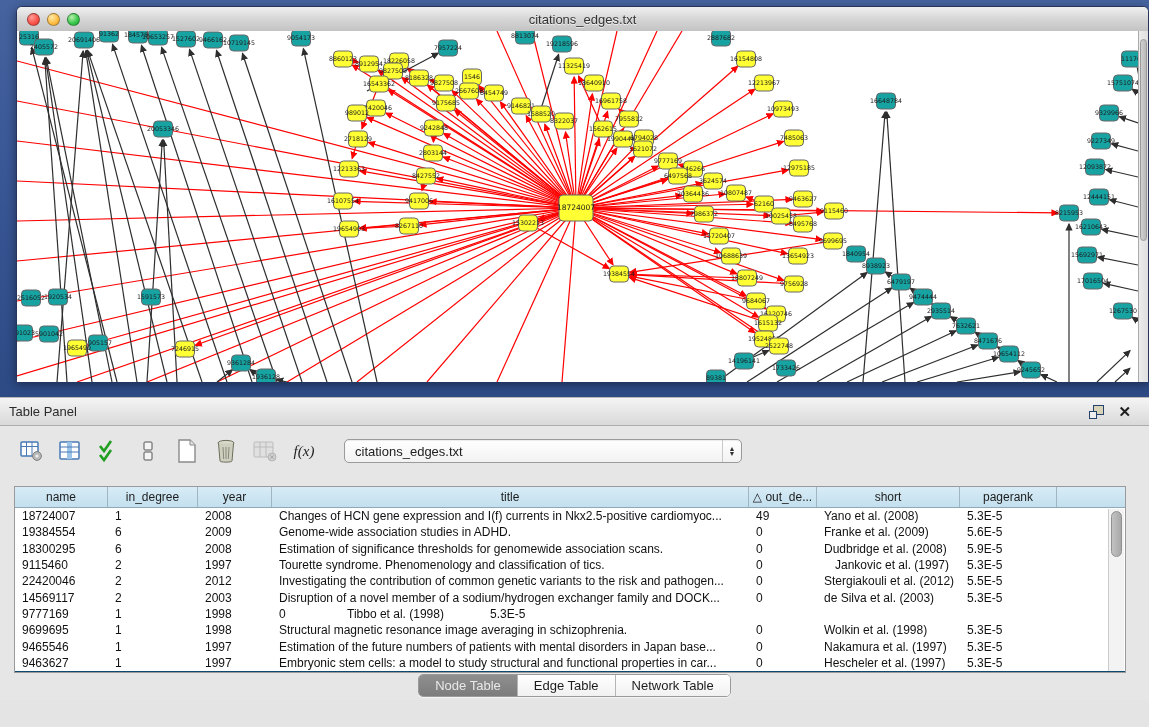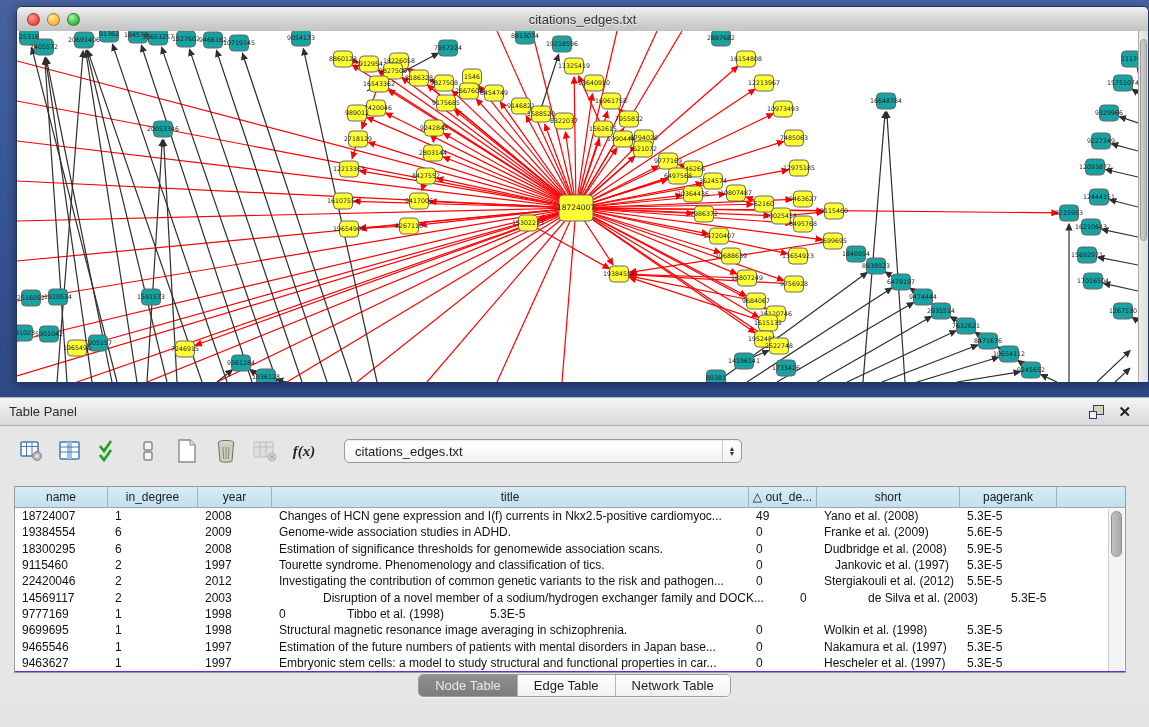--- a/index.html
+++ b/index.html
@@ -35,28 +35,28 @@
   .panel-header .ph-title{font-size:13px;color:#2b2b2b;margin-left:9px;flex:1;}
   .ph-icons{display:flex;align-items:center;gap:14px;margin-right:18px;}
   .float-ico{position:relative;width:15px;height:14px;}
   .float-ico .sq1{position:absolute;left:4px;top:0;width:9px;height:8px;border:1px solid #26416e;background:#d9d4b8;}
   .float-ico .sq2{position:absolute;left:0;top:6px;width:6px;height:6px;border:1px solid #26416e;background:#efefef;}
   .close-x{font-size:15px;font-weight:bold;color:#1d1d1d;line-height:14px;}
   .panel-body{position:absolute;left:0;top:29px;right:0;bottom:27px;background:#e6e6e6;}
   
   .tp-toolbar{position:absolute;left:18px;top:8px;height:34px;display:flex;align-items:center;gap:13px;}
   .tbico{width:26px;height:26px;display:flex;align-items:center;justify-content:center;}
-  .fx{font-family:"Liberation Serif",serif;font-style:italic;font-weight:bold;font-size:15px;color:#222;}
+  .fx{font-family:"Liberation Serif",serif;font-style:italic;font-weight:normal;font-size:15px;color:#222;}
   .combo{margin-left:14px;width:396px;height:22px;border:1px solid #9a9a9a;border-radius:5px;
     background:linear-gradient(180deg,#ffffff,#f2f2f2);display:flex;align-items:center;box-shadow:inset 0 1px 1px rgba(0,0,0,.08);}
   .combo .val{flex:1;font-size:13px;color:#222;padding-left:10px;}
   .combo .stepper{width:18px;display:flex;flex-direction:column;align-items:center;justify-content:center;
     font-size:7px;color:#333;line-height:5px;border-left:1px solid #c9c9c9;height:100%;}
   
-  .tp-table{position:absolute;left:14px;top:60px;width:1112px;height:187px;background:#6d28d9;
+  .tp-table{position:absolute;left:14px;top:60px;width:1112px;height:187px;background:#0c4a6e;
     border:1px solid #9a9a9a;box-sizing:border-box;overflow:hidden;}
   .thead{display:flex;height:21px;background:linear-gradient(180deg,#d7ecf6,#c3dfee);
     border-bottom:1px solid #8fa9b8;box-sizing:border-box;}
   .th{font-size:12px;color:#1c1c1c;display:flex;align-items:center;justify-content:center;
     border-right:1px solid #9fb6c2;box-sizing:border-box;height:100%;}
   .tbody .tr{display:flex;height:16.3px;align-items:center;background:#fff;}
   .td{font-size:12px;color:#111;white-space:nowrap;overflow:hidden;box-sizing:border-box;padding-left:7px;}
   .table-vscroll{position:absolute;right:1px;top:22px;width:15px;bottom:1px;background:#f3f3f3;border-left:1px solid #ccc;}
   .table-vscroll .thumb{position:absolute;left:2px;right:2px;top:2px;height:44px;border-radius:6px;
     background:linear-gradient(90deg,#c2c2c2,#a8a8a8);border:1px solid #909090;}
@@ -633,21 +633,21 @@
             <div class="td" style="width: 74px;">2012</div>
             <div class="td" style="width: 477px;">Investigating the contribution of common genetic variants to the risk and pathogen...</div>
             <div class="td" style="width: 68px;">0</div>
             <div class="td" style="width: 143px;">Stergiakouli et al. (2012)</div>
             <div class="td" style="width: 97px;">5.5E-5</div>
           </div>
           <div class="tr">
             <div class="td" style="width: 93px;">14569117</div>
             <div class="td" style="width: 90px;">2</div>
             <div class="td" style="width: 74px;">2003</div>
-            <div class="td" style="width: 477px; margin-left: 44px;">Disruption of a novel member of a sodium/hydrogen exchanger family and DOCK...</div>
+            <div class="td" style="width: 477px;">Disruption of a novel member of a sodium/hydrogen exchanger family and DOCK...</div>
             <div class="td" style="width: 68px;">0</div>
             <div class="td" style="width: 143px;">de Silva et al. (2003)</div>
             <div class="td" style="width: 97px;">5.3E-5</div>
           </div>
           <div class="tr">
             <div class="td" style="width: 93px;">9777169</div>
             <div class="td" style="width: 90px;">1</div>
             <div class="td" style="width: 74px;">1998</div>
             <div class="td" style="width: 68px;">0</div>
             <div class="td" style="width: 143px;">Tibbo et al. (1998)</div>

